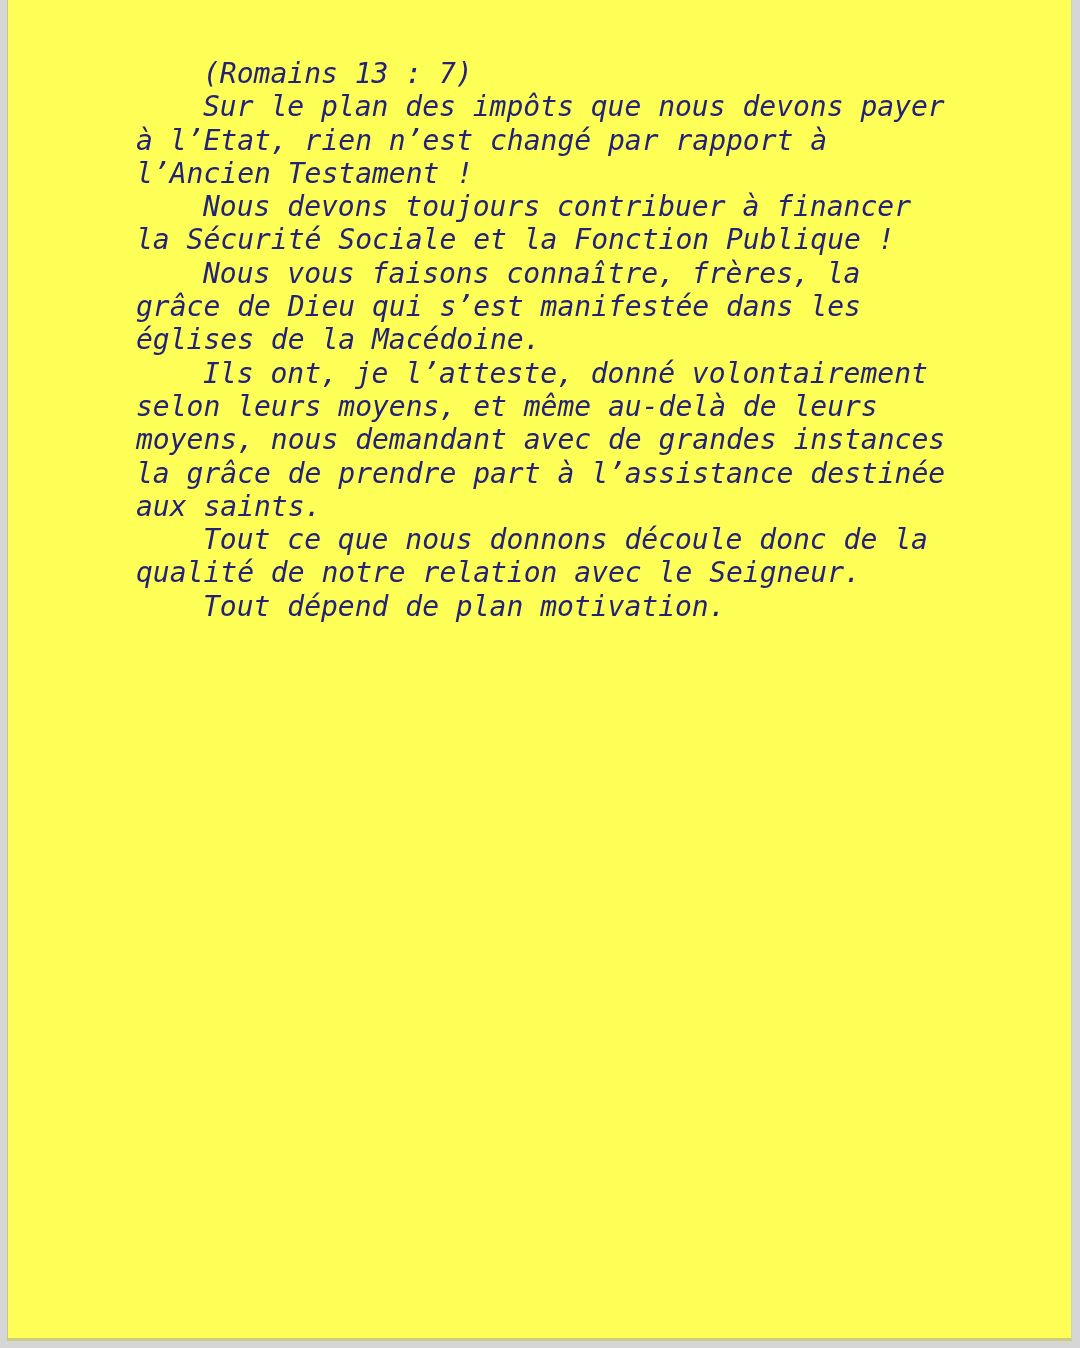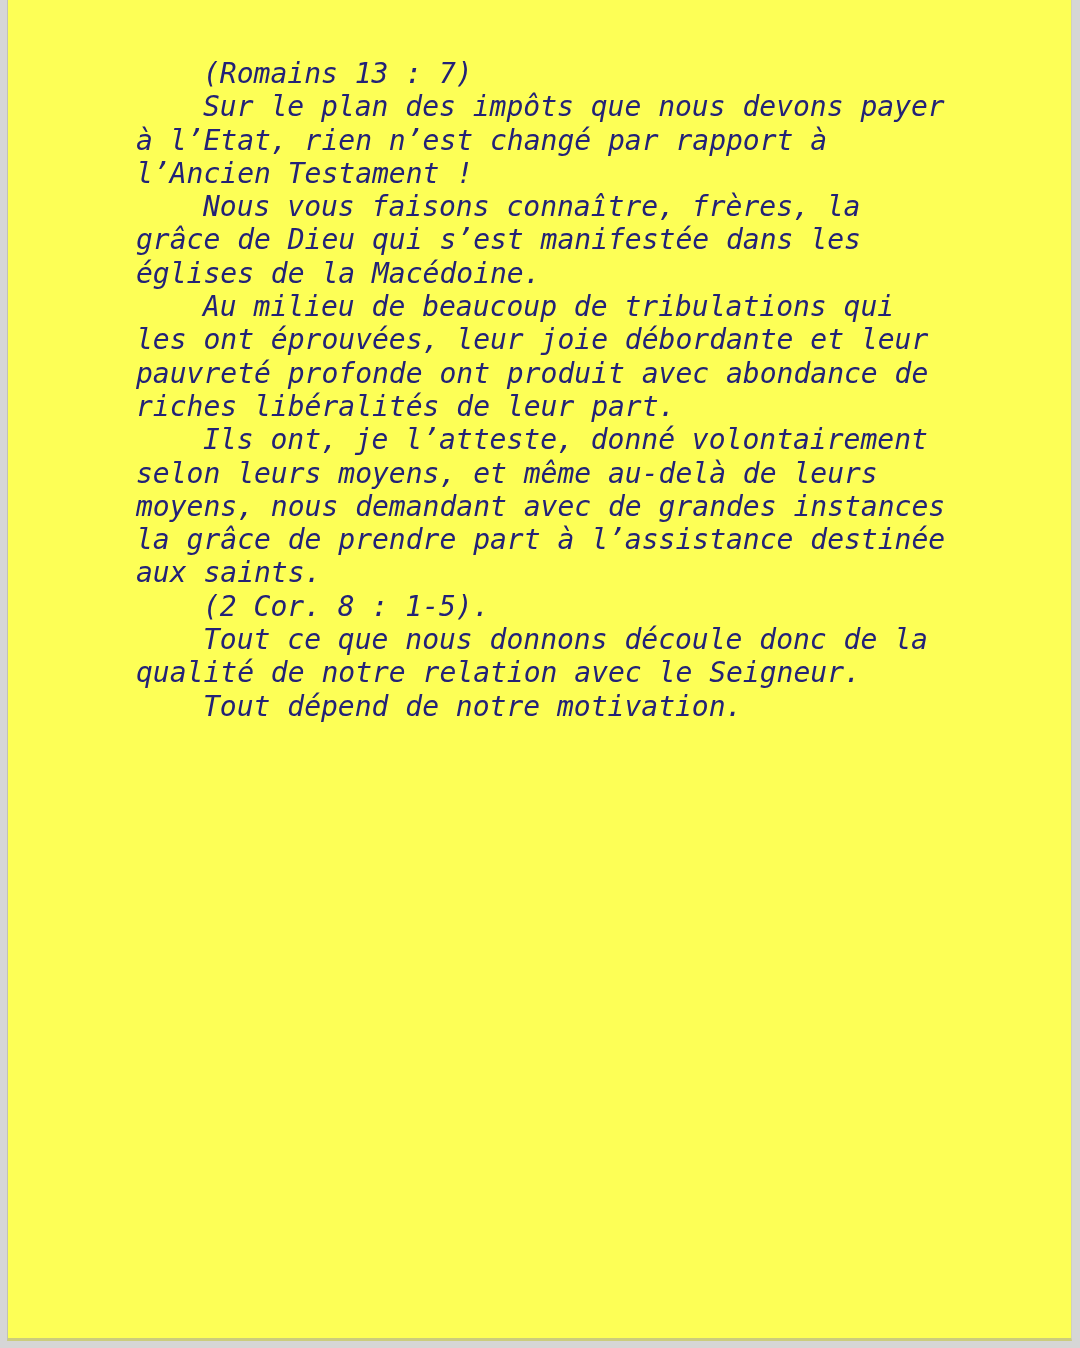--- a/index.html
+++ b/index.html
@@ -52,31 +52,28 @@
 </head>
 <body>
 
 <div class="stage">
   <div class="page">
     <div class="text-body">
         <p class="para">(Romains 13 : 7)</p>
         <p class="para">Sur le plan des impôts que nous devons payer
 à l’Etat, rien n’est changé par rapport à
 l’Ancien Testament !</p>
+        <p class="para">Nous devons toujours contribuer à financer
+la Sécurité Sociale et la Fonction Publique !</p>
         <p class="para">Nous vous faisons connaître, frères, la
 grâce de Dieu qui s’est manifestée dans les
 églises de la Macédoine.</p>
-        <p class="para">Au milieu de beaucoup de tribulations qui
-les ont éprouvées, leur joie débordante et leur
-pauvreté profonde ont produit avec abondance de
-riches libéralités de leur part.</p>
         <p class="para">Ils ont, je l’atteste, donné volontairement
 selon leurs moyens, et même au-delà de leurs
 moyens, nous demandant avec de grandes instances
 la grâce de prendre part à l’assistance destinée
 aux saints.</p>
-        <p class="para">(2 Cor. 8 : 1-5).</p>
         <p class="para">Tout ce que nous donnons découle donc de la
 qualité de notre relation avec le Seigneur.</p>
-        <p class="para">Tout dépend de notre motivation.</p>
+        <p class="para">Tout dépend de plan motivation.</p>
       </div>
   </div>
 </div>
 
 </body></html>

